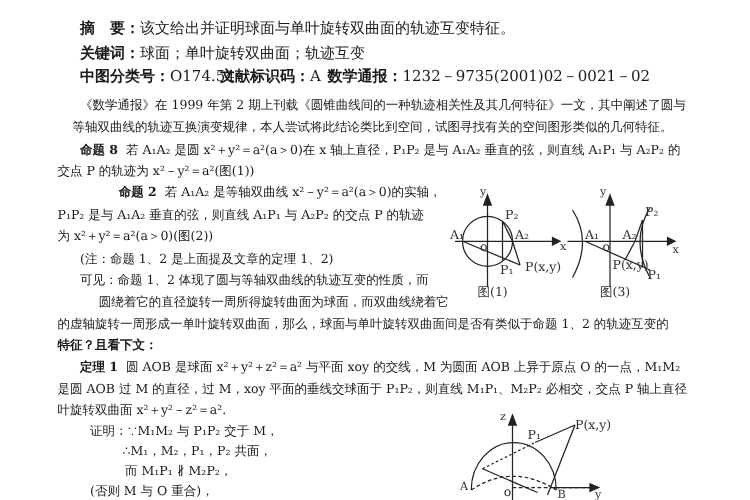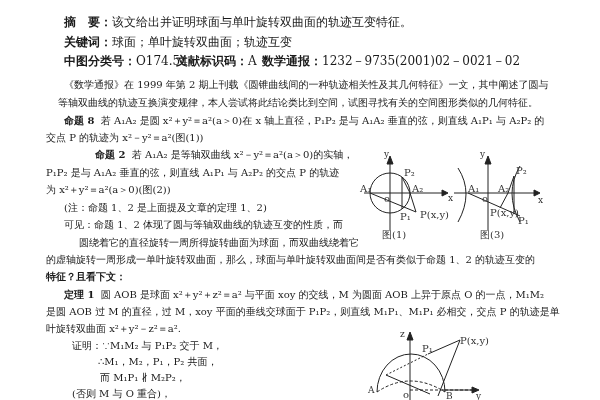--- a/index.html
+++ b/index.html
@@ -54,21 +54,21 @@
 <div class="abs para" style="left:64px; top:203px;">(注：命题 1、2 是上面提及文章的定理 1、2)</div>
 
 <div class="abs para" style="left:64px; top:220px;">可见：命题 1、2 体现了圆与等轴双曲线的轨迹互变的性质，而</div>
 <div class="abs para" style="left:46px; top:238px;margin-left:33px;">圆绕着它的直径旋转一周所得旋转曲面为球面，而双曲线绕着它</div>
 <div class="abs para" style="left:46px; top:255px;">的虚轴旋转一周形成一单叶旋转双曲面，那么，球面与单叶旋转双曲面间是否有类似于命题 1、2 的轨迹互变的</div>
 <div class="abs para" style="left:46px; top:272px;font-weight:bold;">特征？且看下文：</div>
 
 <div class="abs para" style="left:64px; top:290px;">
   <span class="b">定理 1</span>&nbsp;&nbsp;<span>圆 AOB 是球面 x²＋y²＋z²＝a² 与平面 xoy 的交线，M 为圆面 AOB 上异于原点 O 的一点，M₁M₂</span>
 </div>
-<div class="abs para" style="left:46px; top:307px;">是圆 AOB 过 M 的直径，过 M，xoy 平面的垂线交球面于 P₁P₂，则直线 M₁P₁、M₁P₁ 必相交，交点 P 的轨迹是单</div>
+<div class="abs para" style="left:46px; top:307px;">是圆 AOB 过 M 的直径，过 M，xoy 平面的垂线交球面于 P₁P₂，则直线 M₁P₁、M₂P₂ 必相交，交点 P 轴上直径</div>
 <div class="abs para" style="left:46px; top:324px;">叶旋转双曲面 x²＋y²－z²＝a².</div>
 
 <div class="abs para" style="left:72px; top:341px;text-align:center;">证明：∵M₁M₂ 与 P₁P₂ 交于 M，</div>
 <div class="abs para" style="left:98px; top:357px;">∴M₁，M₂，P₁，P₂ 共面，</div>
 <div class="abs para" style="left:100px; top:373px;text-align:right;">而 M₁P₁ ∦ M₂P₂，</div>
 <div class="abs para" style="left:72px; top:389px;">(否则 M 与 O 重合)，</div>
 
 <div class="fig" style="left:360px; top:150px;">
   <svg width="110" height="80" viewBox="0 0 110 80">
     <g stroke="#222" stroke-width="1" fill="none">

